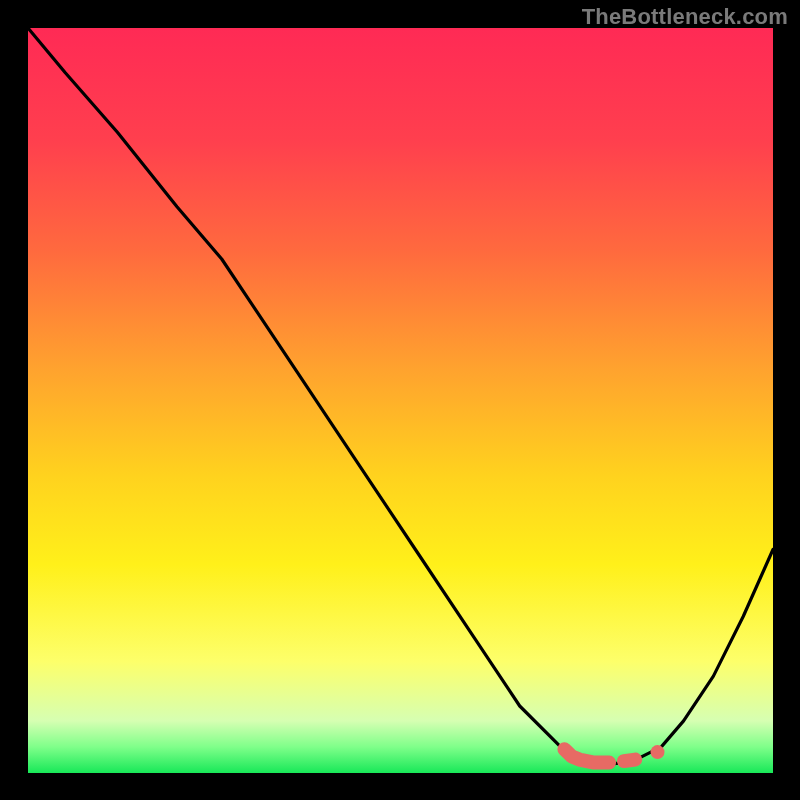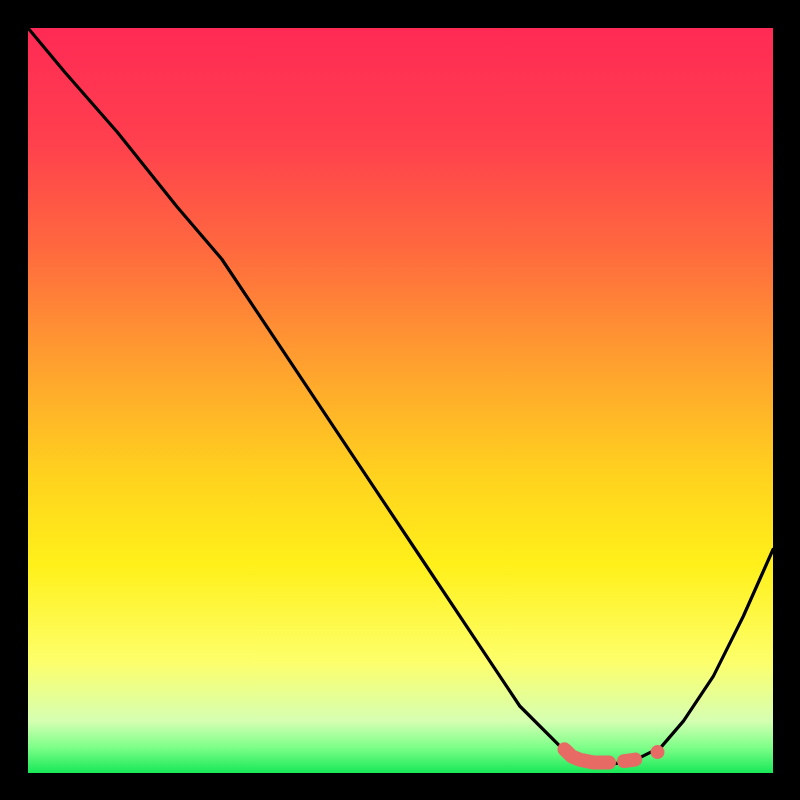--- a/index.html
+++ b/index.html
@@ -48,13 +48,14 @@
           <stop offset="100%" stop-color="#18e858"></stop>
         </linearGradient>
       </defs>
       <rect x="0" y="0" width="800" height="800" fill="#000"></rect>
       <rect x="28" y="28" width="745" height="745" fill="url(#bg-grad)"></rect>
       <path d="M 28.0 28.0 L 65.3 72.7 L 117.4 132.3 L 177.0 206.8 L 221.7 259.0 L 251.5 303.6 L 296.2 370.7 L 355.8 460.1 L 415.4 549.5 L 475.0 638.9 L 519.7 706.0 L 564.4 750.6 L 579.3 759.6 L 594.2 764.1 L 609.1 764.1 L 624.0 762.6 L 638.9 758.1 L 661.3 746.9 L 683.6 720.9 L 713.4 676.1 L 743.2 616.5 L 773.0 549.5" fill="none" stroke="#000000" stroke-width="3.2" stroke-linecap="round" stroke-linejoin="round"></path>
       <path d="M 564.4 749.2 L 571.9 756.6 L 579.3 759.6 L 594.2 762.6 L 609.1 762.6" fill="none" stroke="#e76a64" stroke-width="14" stroke-linecap="round" stroke-linejoin="round"></path>
       <path d="M 624.0 761.1 L 635.2 759.6" fill="none" stroke="#e76a64" stroke-width="14" stroke-linecap="round" stroke-linejoin="round"></path>
       <circle cx="657.5" cy="752.1" r="7" fill="#e76a64"></circle>
     </svg>
+  <div class="watermark">TheBottleneck.com</div>
 </div>
 
 </body></html>

